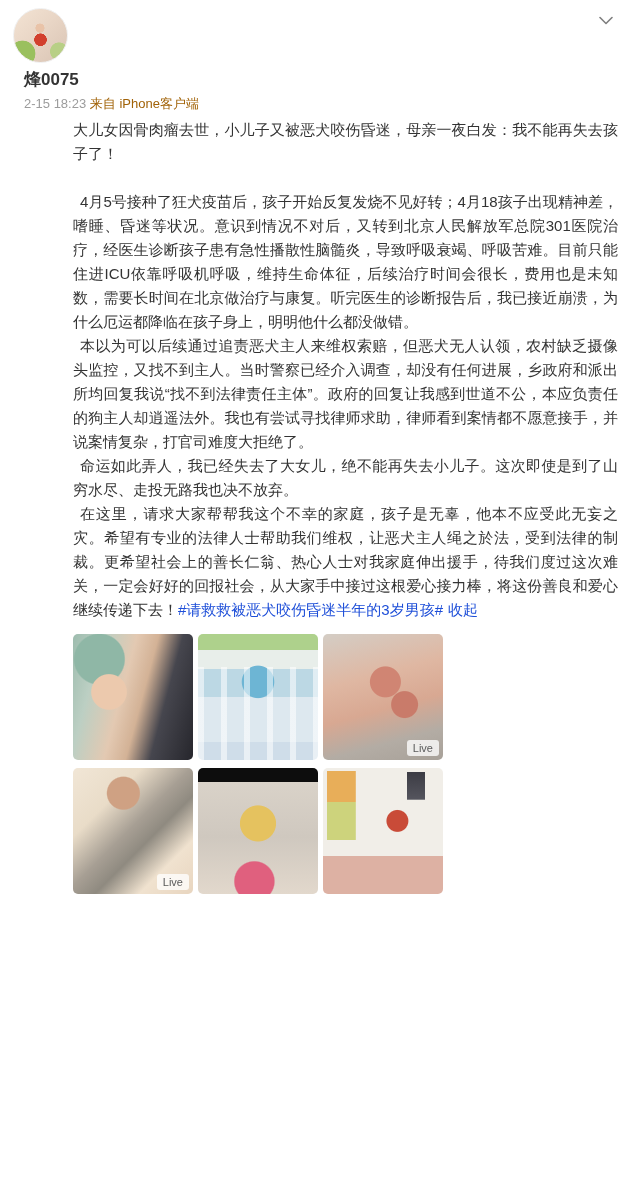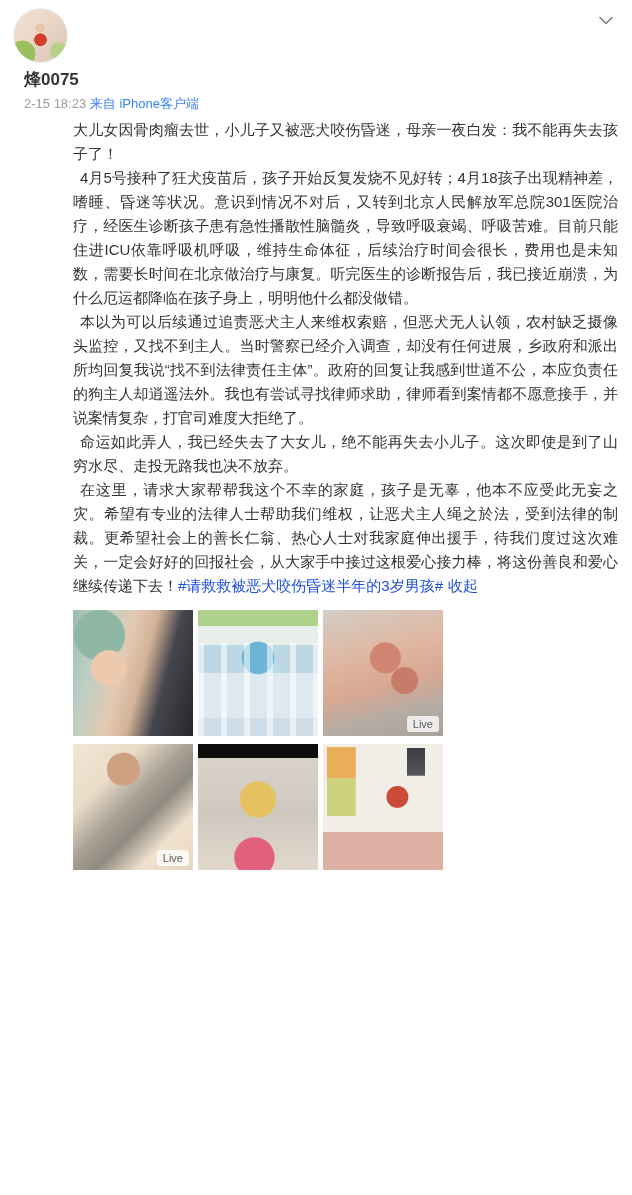--- a/index.html
+++ b/index.html
@@ -29,54 +29,54 @@
       radial-gradient(circle at 85% 80%, #b8cf86 0 14%, rgba(184,207,134,0) 15%),
       linear-gradient(135deg, #f3e3d3 0%, #e9d6c6 45%, #d9c4b4 100%);
     border: 1px solid #f0f0f0;
   }
   .hinfo { margin-left: 11px; padding-top: 6px; }
   .uname {
     font-size: 17px; font-weight: bold; color: #333;
     line-height: 22px; cursor: pointer; display: inline-block;
   }
   .meta { margin-top: 4px; font-size: 13px; color: #9c9c9c; line-height: 17px; }
-  .meta .src { color: #3b82f6; text-decoration: none; cursor: pointer; }
+  .meta .src { color: #a16207; text-decoration: none; cursor: pointer; }
   .chev {
     position: absolute; top: 12px; right: 18px;
     width: 16px; height: 16px; cursor: pointer;
     display: flex; align-items: center; justify-content: center;
   }
   
   .content {
     margin-left: 60px;
     margin-top: 6px;
     width: 545px;
     font-size: 15px;
     line-height: 24px;
     color: #333;
     text-align: justify;
   }
-  .title-p { }
+  .title-p { margin-bottom: 24px; }
   .para { text-indent: 7px; }
   .taglink { color: #1d4ed8; text-decoration: none; cursor: pointer; }
   .collapse-link { margin-left: 5px; }
   
   .grid {
     margin-left: 60px;
     margin-top: 12px;
     width: 370px;
     display: grid;
     grid-template-columns: 120px 120px 120px;
     grid-auto-rows: 126px;
     gap: 8px 5px;
   }
   .ph {
     position: relative;
     width: 120px; height: 126px;
-    border-radius: 0;
+    border-radius: 5px;
     overflow: hidden;
     cursor: pointer;
   }
   .live {
     position: absolute; right: 4px; bottom: 4px;
     background: rgba(255,255,255,0.78);
     color: #5a5a5a;
     font-size: 11px; line-height: 16px;
     padding: 0 6px;
     border-radius: 3px;

